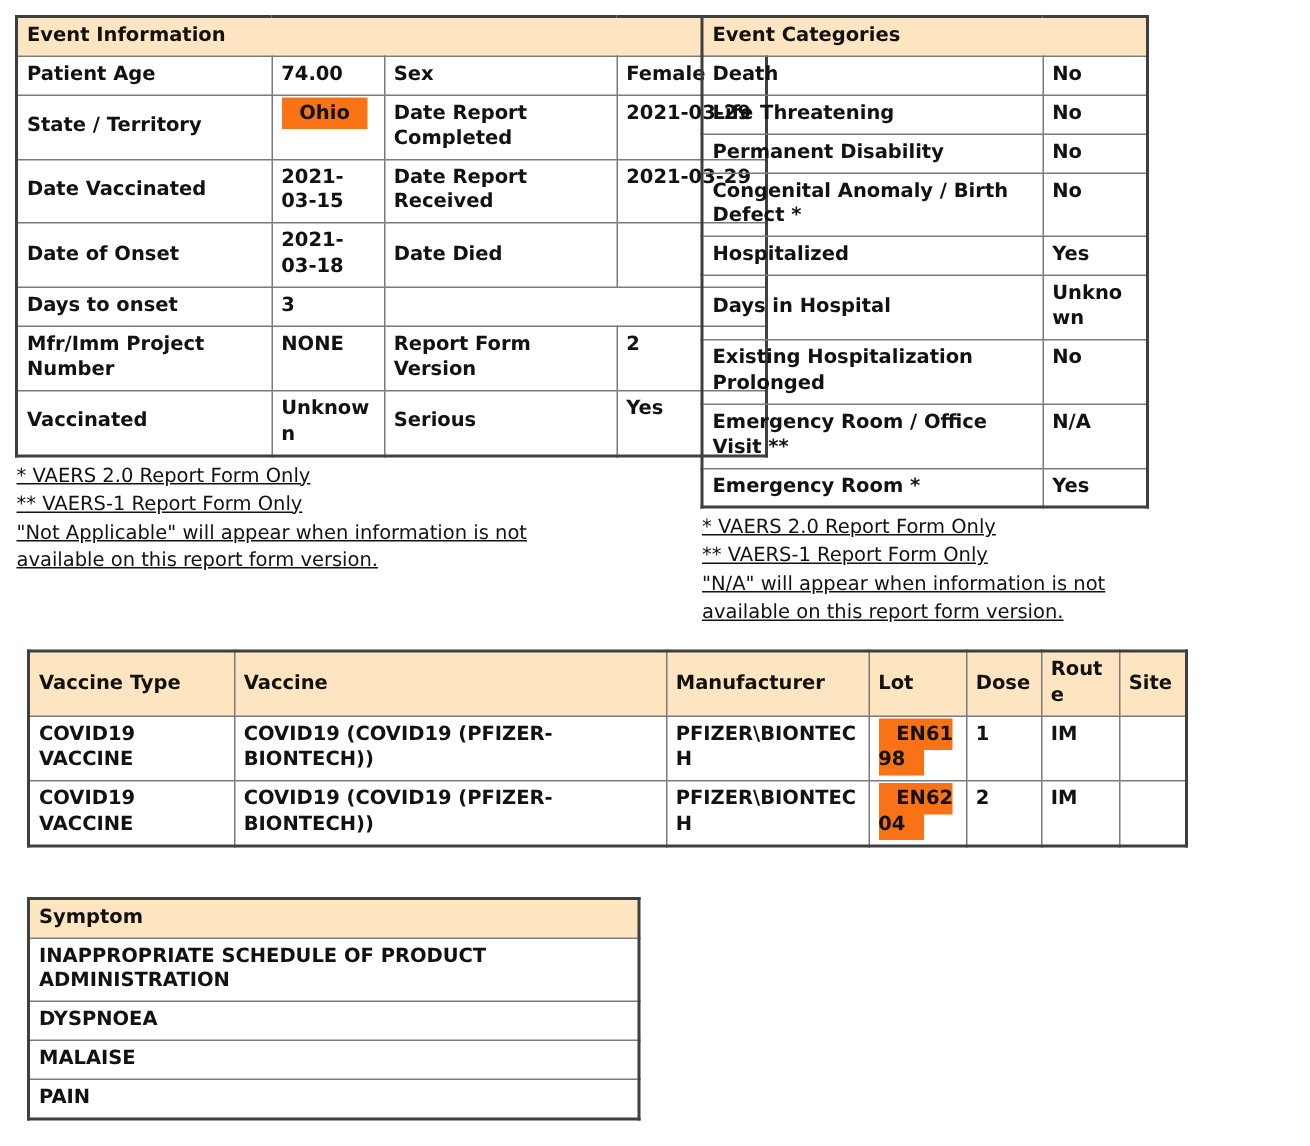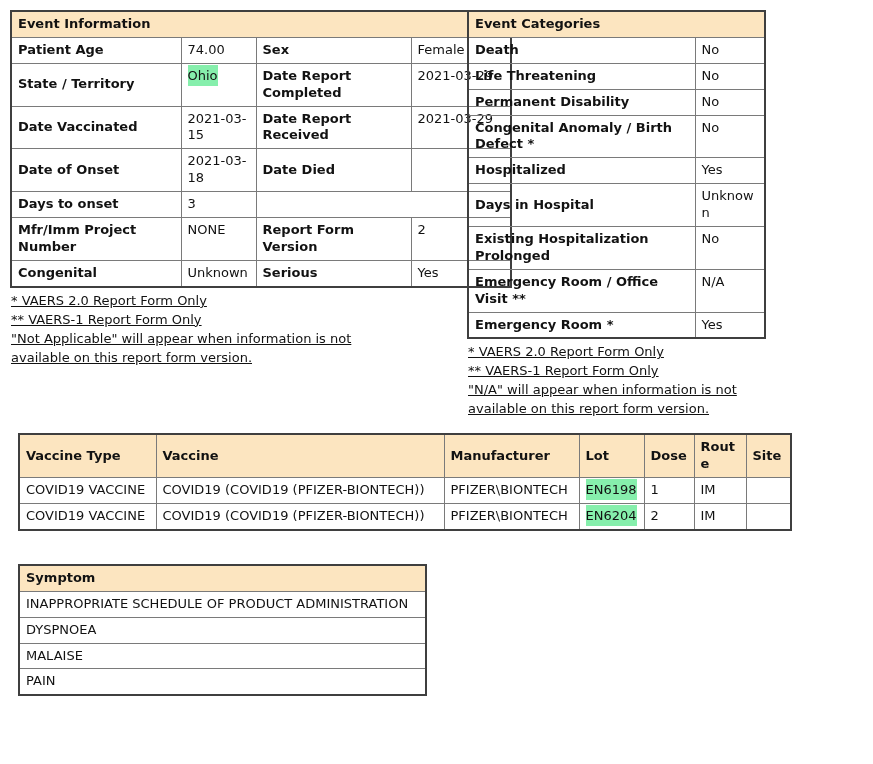--- a/index.html
+++ b/index.html
@@ -27,25 +27,25 @@
     padding: 4px 6px;
     text-align: left;
     overflow-wrap: break-word;
   }
   th.panel-title {
     background: #fce5c0;
     font-weight: bold;
     padding: 5px 8px;
   }
   th.lbl { font-weight: bold; vertical-align: middle; }
-  td.val { vertical-align: top; font-weight: normal; }
+  td.val { vertical-align: top; font-weight: bold; }
   th.col-hdr { background: #fce5c0; font-weight: bold; vertical-align: middle; }
   th.indent { padding-left: 28px; }
 
-  .hl { background: #86efac; padding: 3px 0; text-align: right; }
+  .hl { background: #f97316; padding: 3px 12px; text-align: right; }
 
   .info-table { width: 500px; }
   .cat-table { width: 297px; }
   .vax-table { width: 772px; margin: 14px 0 0 8px; }
   .sym-table { width: 407px; margin: 33px 0 0 8px; }
 
   .footnotes { margin: 4px 0 0 1px; line-height: 1.46; text-decoration: underline; }
 </style>
 </head>
 <body>
@@ -97,21 +97,21 @@
               <td class="val">3</td>
               <td class="val" colspan="2">&nbsp;</td>
             </tr>
             <tr>
               <th class="lbl">Mfr/Imm Project Number</th>
               <td class="val">NONE</td>
               <th class="lbl">Report Form Version</th>
               <td class="val">2</td>
             </tr>
             <tr>
-              <th class="lbl">Congenital</th>
+              <th class="lbl">Vaccinated</th>
               <td class="val">Unknown</td>
               <th class="lbl">Serious</th>
               <td class="val">Yes</td>
             </tr>
           </tbody>
       </table>
       <div class="footnotes">
           <div>* VAERS 2.0 Report Form Only</div>
           <div>** VAERS-1 Report Form Only</div>
           <div>"Not Applicable" will appear when information is not available on this report form version.</div>

